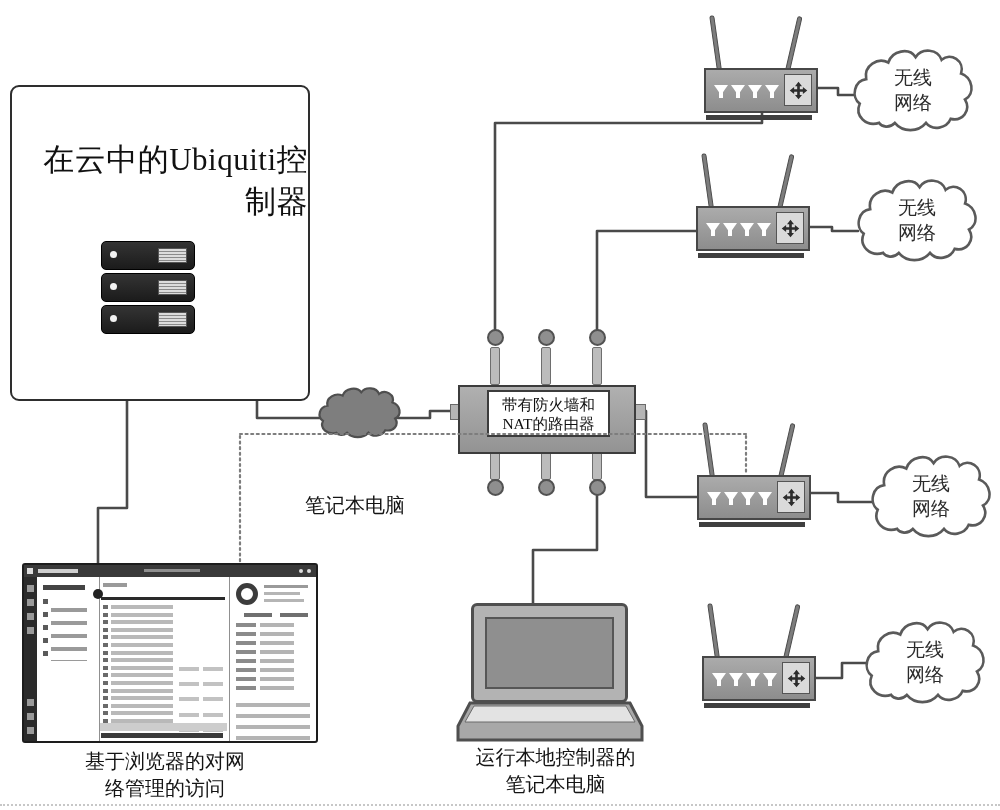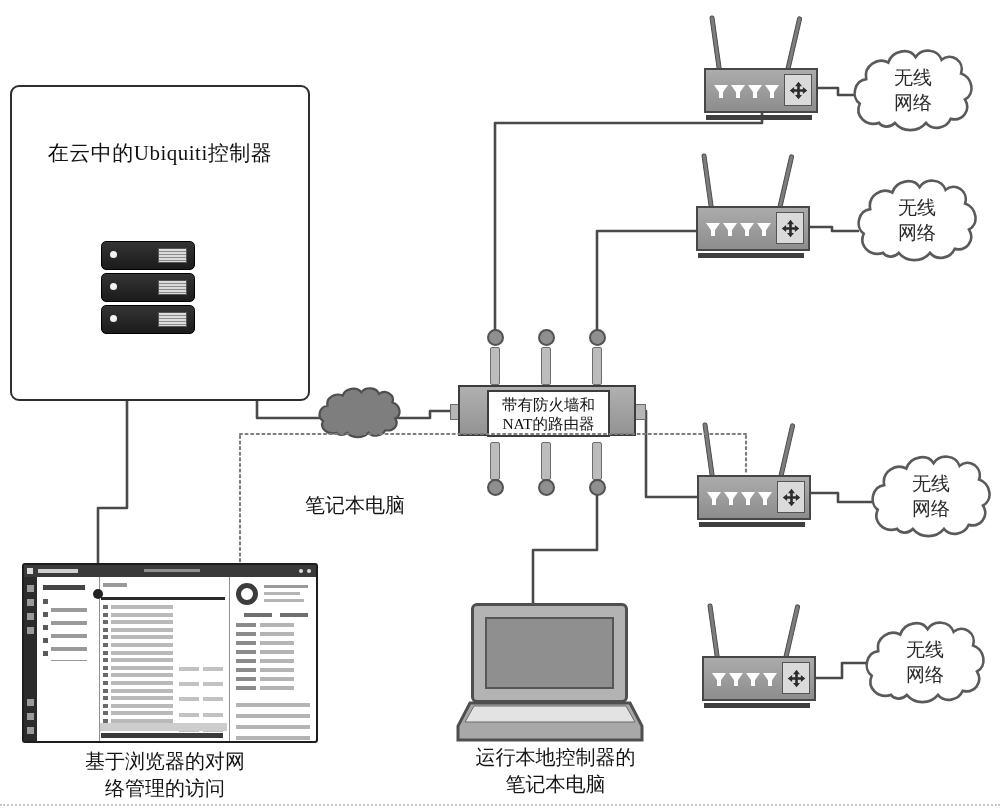--- a/index.html
+++ b/index.html
@@ -14,27 +14,27 @@
   svg.layer{position:absolute;left:0;top:0;}
   #wires{z-index:1}
   #dots{z-index:6}
   .wire{fill:none;stroke:var(--line);stroke-width:2.6;stroke-linejoin:round;stroke-linecap:round}
   .dwire{fill:none;stroke:var(--dotted-line);stroke-width:2.2;stroke-dasharray:2 3.6;stroke-linecap:round}
 
   .dev{position:absolute;z-index:3;box-sizing:border-box}
 
   
   .bigbox{left:10px;top:85px;width:300px;height:316px;border:2.5px solid #2e2e2e;border-radius:9px;background:#fff;}
-  .bigbox .title{position:absolute;left:0;right:0;top:52px;text-align:center;font-size:21px;letter-spacing:.5px;color:#111;}
+  .bigbox .title{position:absolute;left:0;right:0;top:52px;text-align:right;font-size:31px;letter-spacing:.5px;color:#111;}
   .srv{position:absolute;left:89px;width:92px;height:27px;background:linear-gradient(#343434,#1b1b1b);border:1.5px solid #000;border-radius:5px;}
   .srv i{position:absolute;left:8px;top:9px;width:7px;height:7px;border-radius:50%;background:#f2f2f2;}
   .srv b{position:absolute;right:7px;top:6px;width:27px;height:13px;border:1px solid #555;background:repeating-linear-gradient(to bottom,#dcdcdc 0 2px,#8a8a8a 2px 3px);}
 
   
-  .router{left:458px;top:385px;width:178px;height:51px;background:linear-gradient(#b0b0b0,#939393);border:2.5px solid #3c3c3c;padding-left:36px;}
+  .router{left:458px;top:385px;width:178px;height:69px;background:linear-gradient(#b0b0b0,#939393);border:2.5px solid #3c3c3c;padding-left:36px;}
   .router .plate{position:absolute;left:27px;top:3px;width:119px;height:43px;background:#fff;border:2px solid #3c3c3c;
     display:flex;flex-direction:column;justify-content:center;text-align:center;font-size:15.5px;line-height:19px;color:#111;}
   .tab{position:absolute;width:9px;height:14px;background:#b5b5b5;border:1.5px solid #6a6a6a;z-index:2}
 
   .stub{position:absolute;z-index:2;width:10px;background:#bcbcbc;border:1.5px solid #6e6e6e;border-radius:2px;box-sizing:border-box}
   .port{position:absolute;z-index:3;width:17px;height:17px;border-radius:50%;background:#8f8f8f;border:2.5px solid #525252;box-sizing:border-box}
 
   
   .ap{position:absolute;z-index:3;width:114px;height:45px;}
   .ap .body{position:absolute;inset:0;background:linear-gradient(#ababab,#8d8d8d);border:2.5px solid #474747;box-sizing:border-box;}

